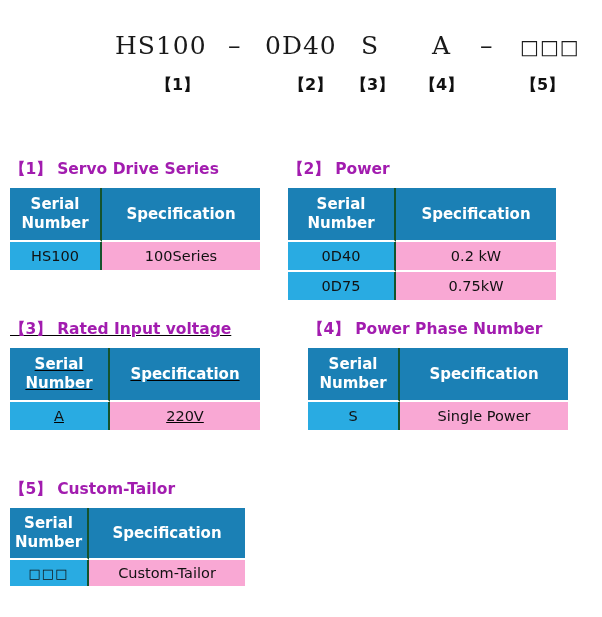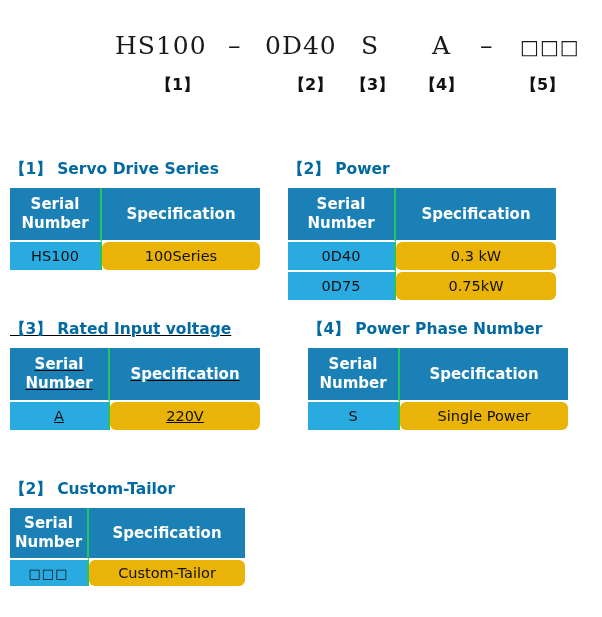--- a/index.html
+++ b/index.html
@@ -71,40 +71,40 @@
   }
 
   
   .section {
     position: absolute;
   }
   .section-title {
     font-family: "DejaVu Sans", sans-serif;
     font-size: 15.5px;
     font-weight: bold;
-    color: #0369a1;
+    color: #a21caf;
     white-space: nowrap;
     line-height: 18px;
     margin: 0 0 10px 0;
     padding: 0;
   }
 
   table.spec-table {
     border-collapse: separate;
     border-spacing: 0;
     table-layout: fixed;
   }
   table.spec-table th,
   table.spec-table td {
     padding: 0;
     margin: 0;
     text-align: center;
     vertical-align: middle;
     font-family: "DejaVu Sans", sans-serif;
-    border-right: 2px solid #22c55e;
+    border-right: 2px solid #14532d;
     border-bottom: 2px solid #ffffff;
   }
   table.spec-table th:last-child,
   table.spec-table td:last-child {
     border-right: none;
   }
   table.spec-table tr:last-child td {
     border-bottom: none;
   }
 
@@ -114,24 +114,23 @@
     font-weight: bold;
     font-size: 15px;
     line-height: 19px;
   }
   .td-serial {
     background: #29ABE2;
     color: #111111;
     font-size: 14.5px;
   }
   .td-spec {
-    background: #eab308;
+    background: #f9a8d4;
     color: #111111;
     font-size: 14.5px;
-    border-radius: 6px;
   }
   .boxglyph {
     font-family: "DejaVu Sans", sans-serif;
     font-size: 13px;
     letter-spacing: 1px;
   }
 </style>
 </head>
 <body>
 
@@ -190,21 +189,21 @@
         <th class="th-serial" style="height:52px;">
           <span>Serial</span><br>
           <span>Number</span>
         </th>
         <th class="th-spec">Specification</th>
       </tr>
     </thead>
     <tbody>
       <tr>
         <td class="td-serial" style="height:28px;">0D40</td>
-        <td class="td-spec">0.3 kW</td>
+        <td class="td-spec">0.2 kW</td>
       </tr>
       <tr>
         <td class="td-serial" style="height:28px;">0D75</td>
         <td class="td-spec">0.75kW</td>
       </tr>
     </tbody>
   </table>
 </div>
 
 <div class="section" style="left:10px; top:320px;text-decoration:underline;">
@@ -251,21 +250,21 @@
     <tbody>
       <tr>
         <td class="td-serial" style="height:28px;">S</td>
         <td class="td-spec">Single Power</td>
       </tr>
     </tbody>
   </table>
 </div>
 
 <div class="section" style="left:10px; top:480px;">
-  <div class="section-title">【2】 Custom-Tailor</div>
+  <div class="section-title">【5】 Custom-Tailor</div>
   <table class="spec-table" style="width:235px;">
     <colgroup>
         <col style="width:79px;">
         <col style="width:156px;">
       </colgroup>
     <thead>
       <tr>
         <th class="th-serial" style="height:50px;">
           <span>Serial</span><br>
           <span>Number</span>

